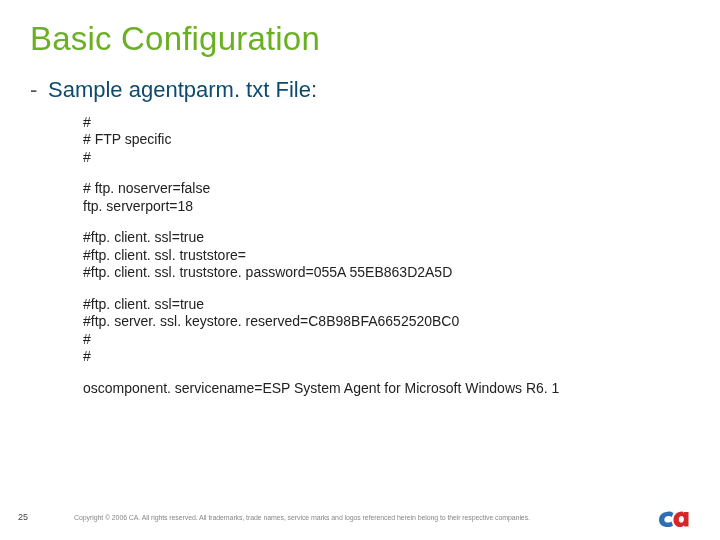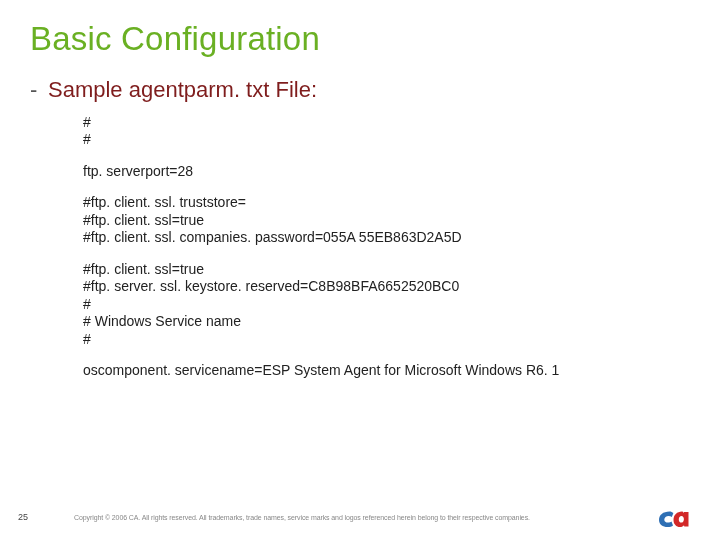--- a/index.html
+++ b/index.html
@@ -33,21 +33,21 @@
     margin-bottom: 10px;
   }
   .bullet-dash {
     font-size: 22px;
     color: #555;
     width: 18px;
     flex: 0 0 18px;
   }
   .bullet-text {
     font-size: 22px;
-    color: #7f1d1d;
+    color: #0c4a6e;
     line-height: 1.25;
   }
   .config-block {
     margin-left: 53px;
     font-size: 14px;
     line-height: 1.25;
     color: #222;
   }
   .config-block .group {
     margin-bottom: 14px;
@@ -95,35 +95,36 @@
   <h1 class="title">Basic Configuration</h1>
 
   <div class="bullet-row">
     <div class="bullet-dash">-</div>
     <div class="bullet-text">Sample agentparm. txt File:</div>
   </div>
 
   <div class="config-block">
     <div class="group">
       <div class="line">#</div>
+      <div class="line"># FTP specific</div>
       <div class="line">#</div>
     </div>
     <div class="group">
-      <div class="line">ftp. serverport=28</div>
+      <div class="line"># ftp. noserver=false</div>
+      <div class="line">ftp. serverport=18</div>
     </div>
     <div class="group">
+      <div class="line">#ftp. client. ssl=true</div>
       <div class="line">#ftp. client. ssl. truststore=</div>
-      <div class="line">#ftp. client. ssl=true</div>
-      <div class="line">#ftp. client. ssl. companies. password=055A 55EB863D2A5D</div>
+      <div class="line">#ftp. client. ssl. truststore. password=055A 55EB863D2A5D</div>
     </div>
     <div class="group">
       <div class="line">#ftp. client. ssl=true</div>
       <div class="line">#ftp. server. ssl. keystore. reserved=C8B98BFA6652520BC0</div>
       <div class="line">#</div>
-      <div class="line"># Windows Service name</div>
       <div class="line">#</div>
     </div>
     <div class="group">
       <div class="line">oscomponent. servicename=ESP System Agent for Microsoft Windows R6. 1</div>
     </div>
   </div>
 
   <div class="footer">
     <div class="page-num">25</div>
     <div class="copyright">Copyright © 2006 CA. All rights reserved. All trademarks, trade names, service marks and logos referenced herein belong to their respective companies.</div>

